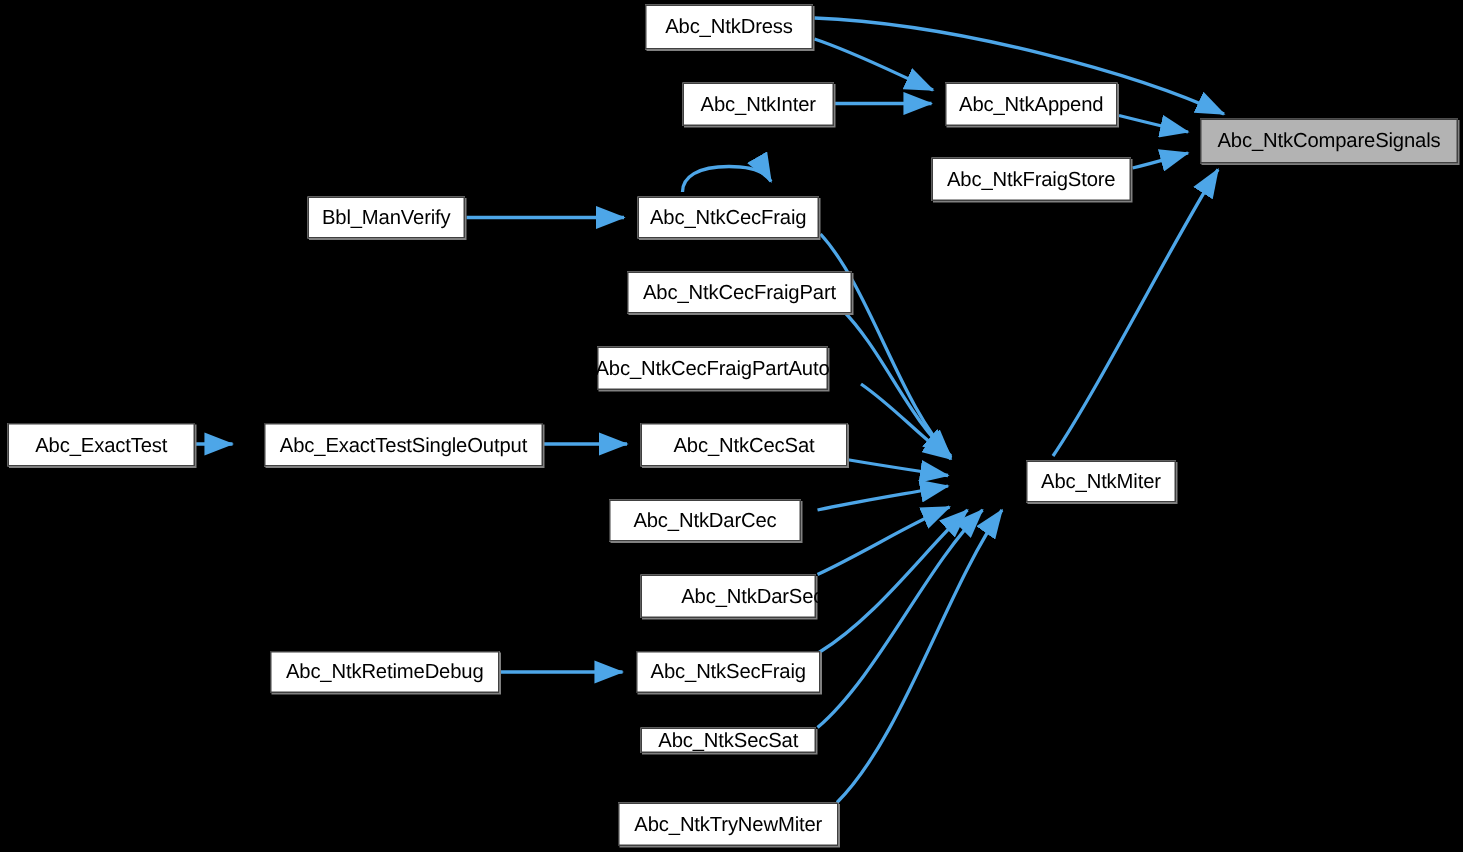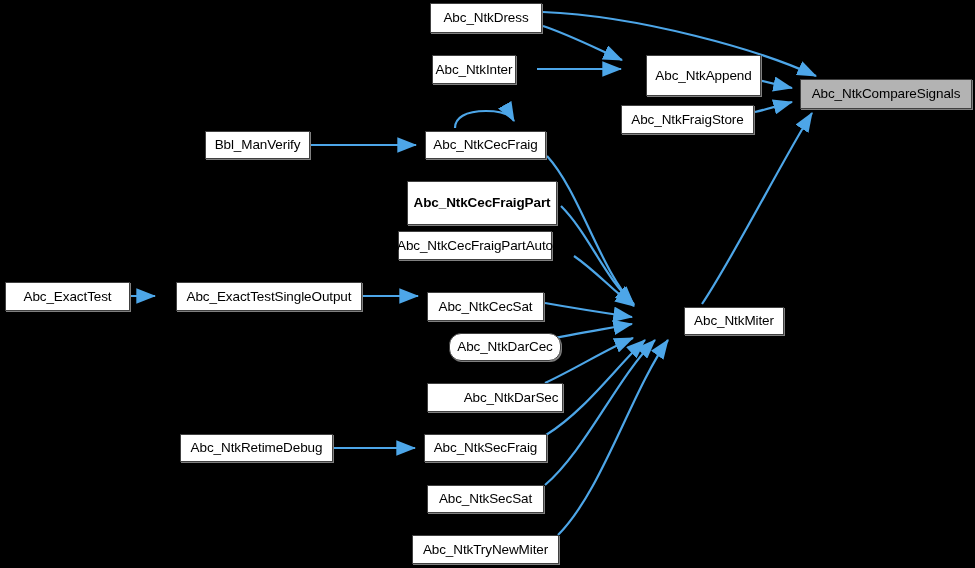--- a/index.html
+++ b/index.html
@@ -80,69 +80,69 @@
         <path d="M 545,485 C 585,451 617,378 655,340" fill="none" stroke="#4da6e8" stroke-width="2.2" marker-end="url(#arrowhead)"></path>
         <path d="M 558,535 C 602,491 631,392 668,340" fill="none" stroke="#4da6e8" stroke-width="2.2" marker-end="url(#arrowhead)"></path>
         <path d="M 702,304 C 733,258 784,157 812,113" fill="none" stroke="#4da6e8" stroke-width="2.2" marker-end="url(#arrowhead)"></path>
       </g>
   </svg>
 
   <div id="node-layer">
       <div class="node" style="left: 430px; top: 3px; width: 112px; height: 30px;">
         <span class="node-label">Abc_NtkDress</span>
       </div>
-      <div class="node" style="left: 432px; top: 55px; width: 84px; height: 29px;">
+      <div class="node" style="left: 455px; top: 55px; width: 101px; height: 29px;">
         <span class="node-label">Abc_NtkInter</span>
       </div>
-      <div class="node" style="left: 630px; top: 55px; width: 115px; height: 41px; margin-left: 16px;">
+      <div class="node" style="left: 630px; top: 55px; width: 115px; height: 29px;">
         <span class="node-label">Abc_NtkAppend</span>
       </div>
       <div class="node highlight" style="left: 800px; top: 79px; width: 172px; height: 30px;">
         <span class="node-label">Abc_NtkCompareSignals</span>
       </div>
       <div class="node" style="left: 621px; top: 105px; width: 133px; height: 29px;">
         <span class="node-label">Abc_NtkFraigStore</span>
       </div>
       <div class="node" style="left: 205px; top: 131px; width: 105px; height: 28px;">
         <span class="node-label">Bbl_ManVerify</span>
       </div>
       <div class="node" style="left: 425px; top: 131px; width: 121px; height: 28px;">
         <span class="node-label">Abc_NtkCecFraig</span>
       </div>
-      <div class="node" style="left: 407px; top: 181px; width: 150px; height: 44px; font-weight: bold;">
+      <div class="node" style="left: 418px; top: 181px; width: 150px; height: 28px;">
         <span class="node-label">Abc_NtkCecFraigPart</span>
       </div>
       <div class="node" style="left: 398px; top: 231px; width: 154px; height: 29px;">
         <span class="node-label">Abc_NtkCecFraigPartAuto</span>
       </div>
       <div class="node" style="left: 5px; top: 282px; width: 125px; height: 29px;">
         <span class="node-label">Abc_ExactTest</span>
       </div>
       <div class="node" style="left: 164px; top: 282px; width: 186px; height: 29px; margin-left: 12px;">
         <span class="node-label">Abc_ExactTestSingleOutput</span>
       </div>
-      <div class="node" style="left: 427px; top: 292px; width: 117px; height: 29px;">
+      <div class="node" style="left: 427px; top: 282px; width: 138px; height: 29px;">
         <span class="node-label">Abc_NtkCecSat</span>
       </div>
       <div class="node" style="left: 640px; top: 307px; width: 100px; height: 28px; margin-left: 44px;">
         <span class="node-label">Abc_NtkMiter</span>
       </div>
-      <div class="node" style="left: 449px; top: 333px; width: 112px; height: 28px; border-radius: 12px;">
+      <div class="node" style="left: 406px; top: 333px; width: 128px; height: 28px;">
         <span class="node-label">Abc_NtkDarCec</span>
       </div>
-      <div class="node" style="left: 427px; top: 383px; width: 136px; height: 29px; padding-left: 32px;">
+      <div class="node" style="left: 427px; top: 383px; width: 117px; height: 29px; padding-left: 32px;">
         <span class="node-label">Abc_NtkDarSec</span>
       </div>
       <div class="node" style="left: 180px; top: 434px; width: 153px; height: 28px;">
         <span class="node-label">Abc_NtkRetimeDebug</span>
       </div>
       <div class="node" style="left: 424px; top: 434px; width: 123px; height: 28px;">
         <span class="node-label">Abc_NtkSecFraig</span>
       </div>
-      <div class="node" style="left: 427px; top: 485px; width: 117px; height: 28px;">
+      <div class="node" style="left: 427px; top: 485px; width: 117px; height: 17px;">
         <span class="node-label">Abc_NtkSecSat</span>
       </div>
       <div class="node" style="left: 412px; top: 535px; width: 147px; height: 29px;">
         <span class="node-label">Abc_NtkTryNewMiter</span>
       </div>
     </div>
 
 </div>
 
 </body></html>

